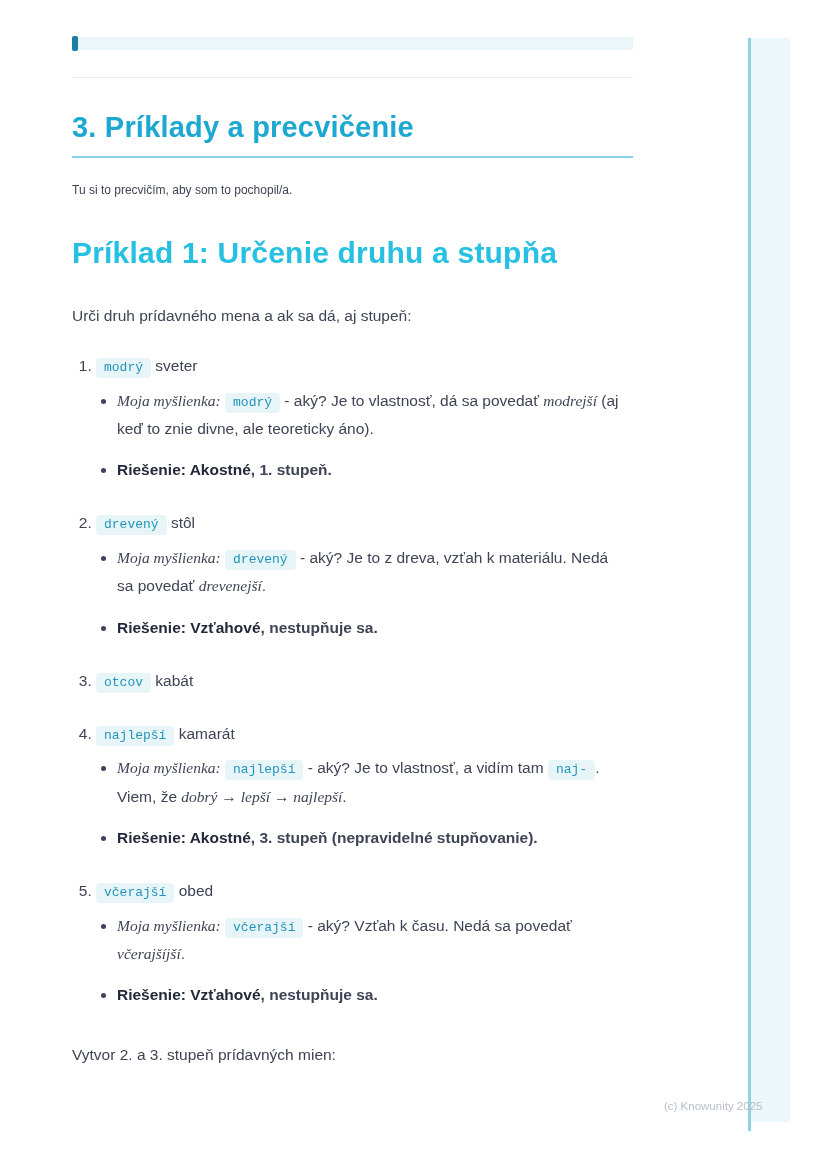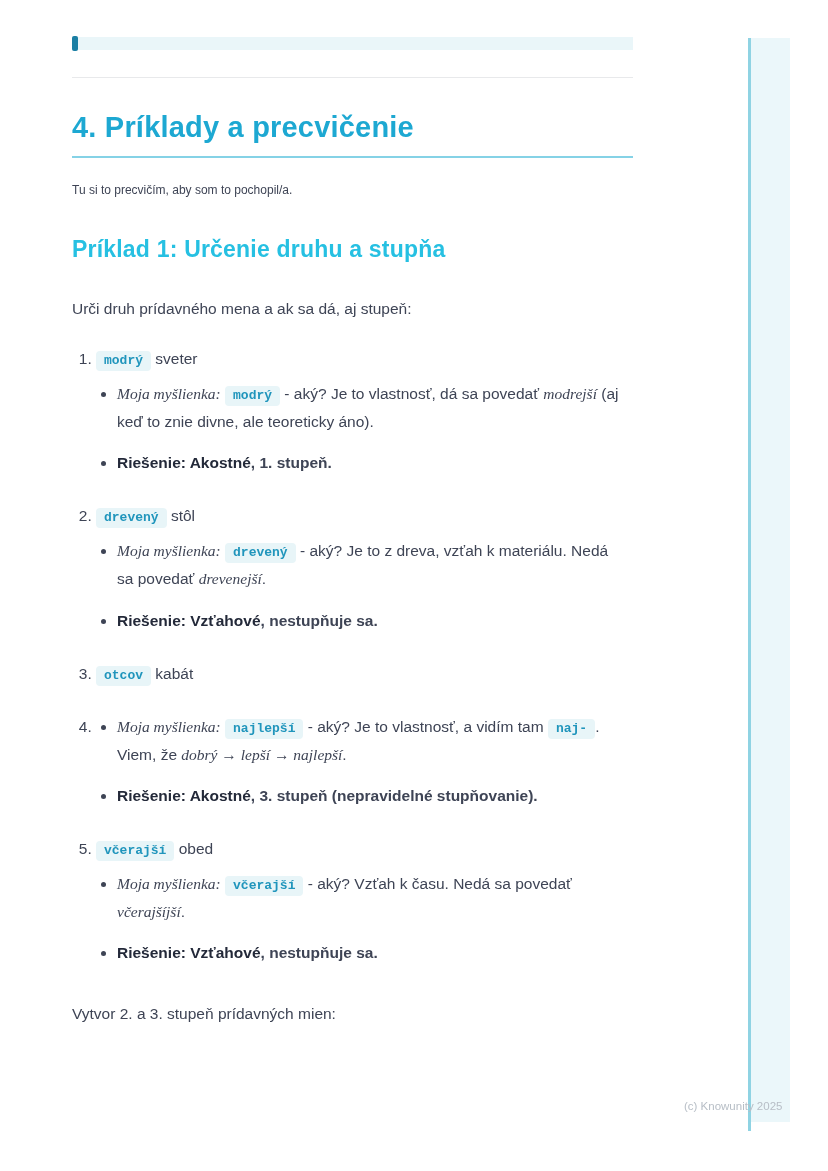--- a/index.html
+++ b/index.html
@@ -9,54 +9,54 @@
 
   .top-bar{position:relative;margin-top:37px;height:13px;background:var(--topbar-bg,#eaf6f9);}
   .top-accent{position:absolute;left:0;top:-1px;width:6px;height:15px;border-radius:2px;
               background:var(--topbar-accent,#1b7fa4);}
   .divider{margin-top:27px;border-top:1px solid var(--divider,#e8e9eb);height:0;}
 
   .h1{margin:33px 0 0;font-size:29px;line-height:1.12;font-weight:bold;letter-spacing:.2px;
       color:var(--h1,#1da8d2);padding-bottom:13px;border-bottom:2px solid var(--underline,#85d2e6);}
   .intro{margin:23px 0 14px;font-size:12px;line-height:1.55;}
 
-  .section h2{margin:36px 0 0;font-size:23px;font-weight:bold;letter-spacing:.2px;
+  .section h2{margin:36px 0 0;font-size:30px;font-weight:bold;letter-spacing:.2px;
               color:var(--h2,#26c0e2);}
   .section .lead{margin:34px 0 0;font-size:15.5px;line-height:1.55;}
   .section ol{margin:24px 0 0;padding-left:24px;font-size:15.5px;}
   .section ol>li{margin-bottom:25px;}
   .section ol>li:last-child{margin-bottom:0;}
   .item-title{line-height:1.75;}
   .section ul{list-style:disc;margin:7px 0 0;padding-left:21px;}
   .section ul>li{margin-bottom:13px;max-width:505px;line-height:1.82;}
   .section ul>li:last-child{margin-bottom:0;font-weight:bold;}
 
-  code.chip{font-family:"Liberation Mono",monospace;font-size:13px;font-weight:bold;
+  code.chip{font-family:"Liberation Mono",monospace;font-size:13px;font-weight:normal;
             color:var(--code-text,#2095bc);background:var(--code-bg,#e8f5f8);
             padding:2px 8px 3px;border-radius:4px;white-space:nowrap;}
   strong{color:var(--bold,#232939);}
   em{font-style:italic;font-family:Liberation Serif, serif;}
 
   .band-fill{position:absolute;left:751px;top:38px;width:39px;height:1084px;
              background:var(--band-fill,#ebf7fa);z-index:0;}
   .band-line{position:absolute;left:748px;top:38px;width:3px;height:1093px;
              background:var(--band-line,#8fd3e3);z-index:0;}
-  .watermark{position:absolute;left:684px;top:1100px;font-size:11.5px;
+  .watermark{position:absolute;left:664px;top:1100px;font-size:11.5px;
              color:var(--watermark,#b7bec6);z-index:2;}
 </style>
 </head>
 <body>
 
 <div class="page">
   <div class="content">
     <div class="top-bar">
       <span class="top-accent"></span>
     </div>
     <div class="divider"></div>
-    <h1 class="h1">4. Príklady a precvičenie</h1>
+    <h1 class="h1">3. Príklady a precvičenie</h1>
     <p class="intro">Tu si to precvičím, aby som to pochopil/a.</p>
     <div id="sections">
         <section class="section">
           <h2>Príklad 1: Určenie druhu a stupňa</h2>
           <p class="lead">Urči druh prídavného mena a ak sa dá, aj stupeň:</p>
           <ol>
             <li>
               <div class="item-title"><code class="chip">modrý</code><span> sveter</span></div>
               <ul>
                 <li><em>Moja myšlienka:</em><span> </span><code class="chip">modrý</code><span> - aký? Je to vlastnosť, dá sa povedať </span><em>modrejší</em><span> (aj keď to znie divne, ale teoreticky áno).</span></li>
@@ -67,20 +67,21 @@
               <div class="item-title"><code class="chip">drevený</code><span> stôl</span></div>
               <ul>
                 <li><em>Moja myšlienka:</em><span> </span><code class="chip">drevený</code><span> - aký? Je to z dreva, vzťah k materiálu. Nedá sa povedať </span><em>drevenejší</em><span>.</span></li>
                 <li><strong>Riešenie: Vzťahové</strong><span>, nestupňuje sa.</span></li>
               </ul>
             </li>
             <li>
               <div class="item-title"><code class="chip">otcov</code><span> kabát</span></div>
             </li>
             <li>
+              <div class="item-title"><code class="chip">najlepší</code><span> kamarát</span></div>
               <ul>
                 <li><em>Moja myšlienka:</em><span> </span><code class="chip">najlepší</code><span> - aký? Je to vlastnosť, a vidím tam </span><code class="chip">naj-</code><span>. Viem, že </span><em>dobrý → lepší → najlepší</em><span>.</span></li>
                 <li><strong>Riešenie: Akostné</strong><span>, 3. stupeň (nepravidelné stupňovanie).</span></li>
               </ul>
             </li>
             <li>
               <div class="item-title"><code class="chip">včerajší</code><span> obed</span></div>
               <ul>
                 <li><em>Moja myšlienka:</em><span> </span><code class="chip">včerajší</code><span> - aký? Vzťah k času. Nedá sa povedať </span><em>včerajšíjší</em><span>.</span></li>
                 <li><strong>Riešenie: Vzťahové</strong><span>, nestupňuje sa.</span></li>

